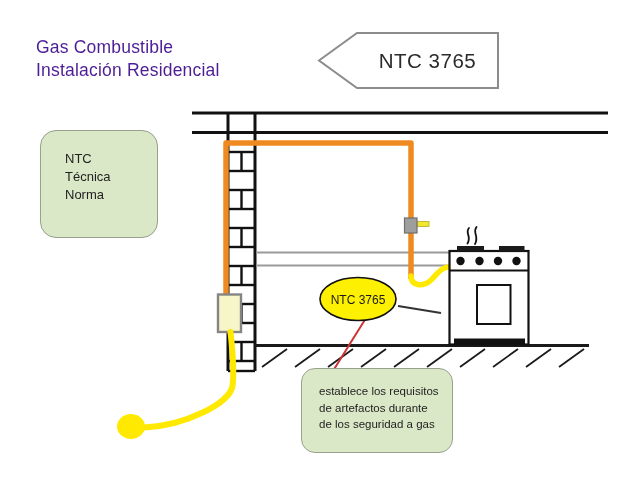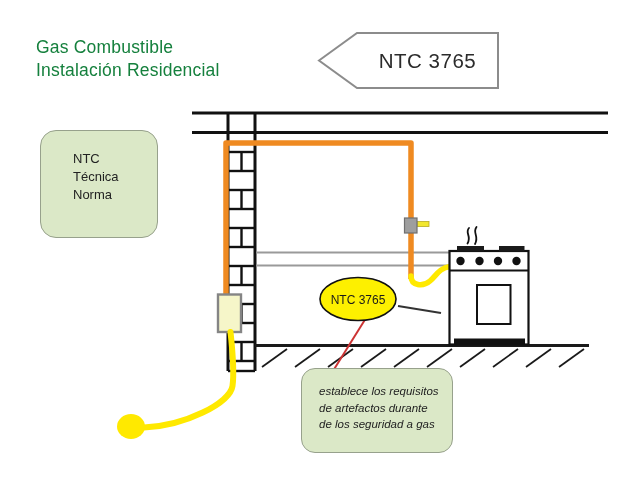--- a/index.html
+++ b/index.html
@@ -14,21 +14,21 @@
   #diagram-svg {
     position: absolute;
     left: 0; top: 0;
     width: 640px; height: 480px;
   }
   .page-title {
     position: absolute;
     left: 36px; top: 36px;
     font-size: 17.5px;
     line-height: 22.5px;
-    color: #15803d;
+    color: #4c1d95;
     letter-spacing: 0.2px;
   }
   .arrow-callout-text {
     position: absolute;
     left: 357px; top: 33px;
     width: 141px; height: 55px;
     display: flex;
     align-items: center;
     justify-content: center;
     font-size: 20.5px;
@@ -39,32 +39,31 @@
     position: absolute;
     background: #dbe8c7;
     border: 1.6px solid #97a18c;
     box-sizing: border-box;
     color: #222222;
   }
   #ntc-box {
     left: 40px; top: 130px;
     width: 118px; height: 108px;
     border-radius: 16px;
-    padding: 19px 0 0 32px;
+    padding: 19px 0 0 24px;
     font-size: 13px;
     line-height: 18px;
   }
   #description-box {
     left: 301px; top: 368px;
     width: 152px; height: 85px;
     border-radius: 14px;
     padding: 14px 0 16px 17px;
     font-size: 11.5px;
     line-height: 16.5px;
-    font-style: italic;
   }
   .ellipse-callout-text {
     position: absolute;
     left: 320px; top: 278px;
     width: 76px; height: 43px;
     display: flex;
     align-items: center;
     justify-content: center;
     font-size: 12px;
     color: #1a1a1a;

